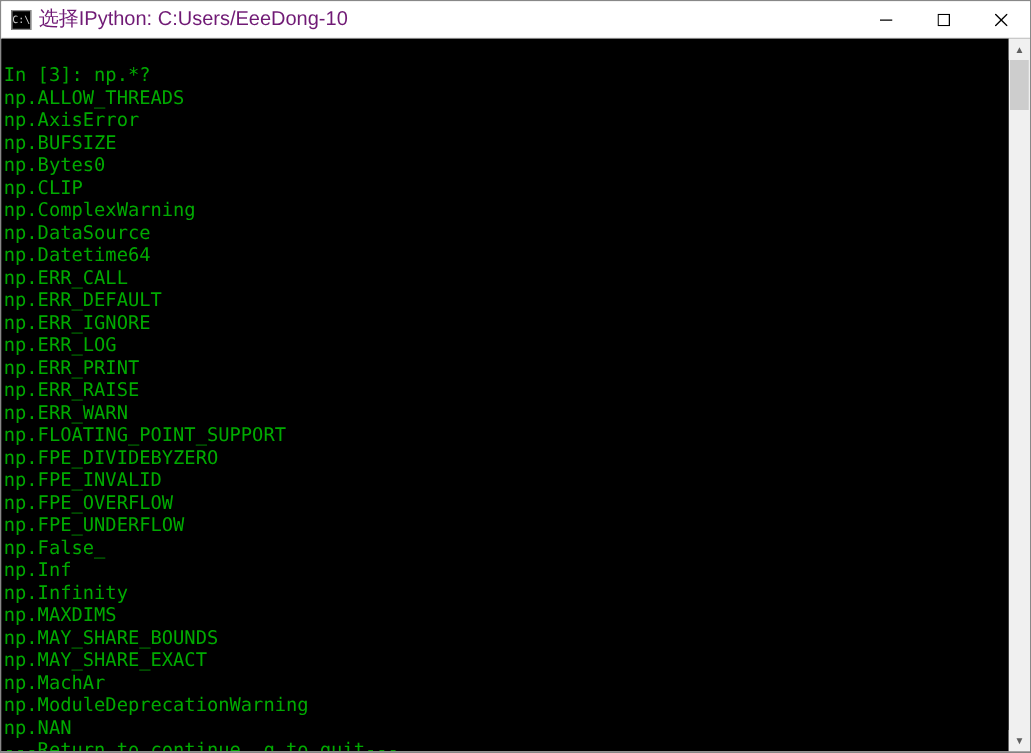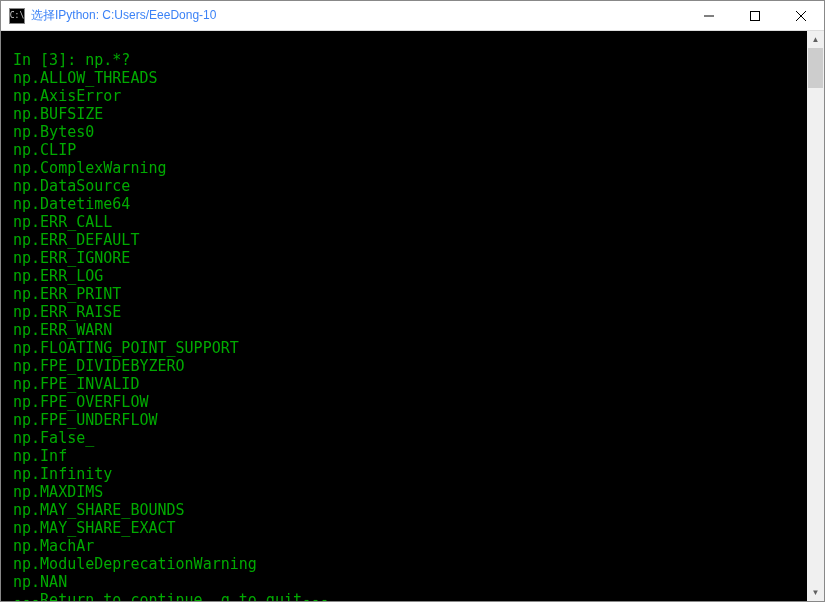--- a/index.html
+++ b/index.html
@@ -26,22 +26,22 @@
       background: #000;
       border: 1px solid #888;
       display: flex;
       align-items: center;
       justify-content: center;
       font-size: 8px;
       color: #ccc;
       font-family: monospace;
     }
     .titlebar-title {
-      font-size: 12px;
-      color: #3b82f6;
+      font-size: 16px;
+      color: #701a75;
       flex: 1;
     }
     .win-controls {
       display: flex;
       height: 100%;
     }
     .win-btn {
       width: 46px;
       height: 100%;
       display: flex;
@@ -58,21 +58,21 @@
       height: calc(100% - 30px);
       background: #000;
     }
     .terminal {
       position: absolute;
       top: 0;
       left: 0;
       right: 17px;
       bottom: 0;
       background: #000;
-      padding: 2px 12px;
+      padding: 2px 2px;
       font-family: "NSimSun", "SimSun", "Consolas", monospace;
       font-size: 15px;
       line-height: 18px;
       color: #00aa00;
       white-space: pre;
       overflow: hidden;
     }
     .scrollbar {
       position: absolute;
       right: 0;

